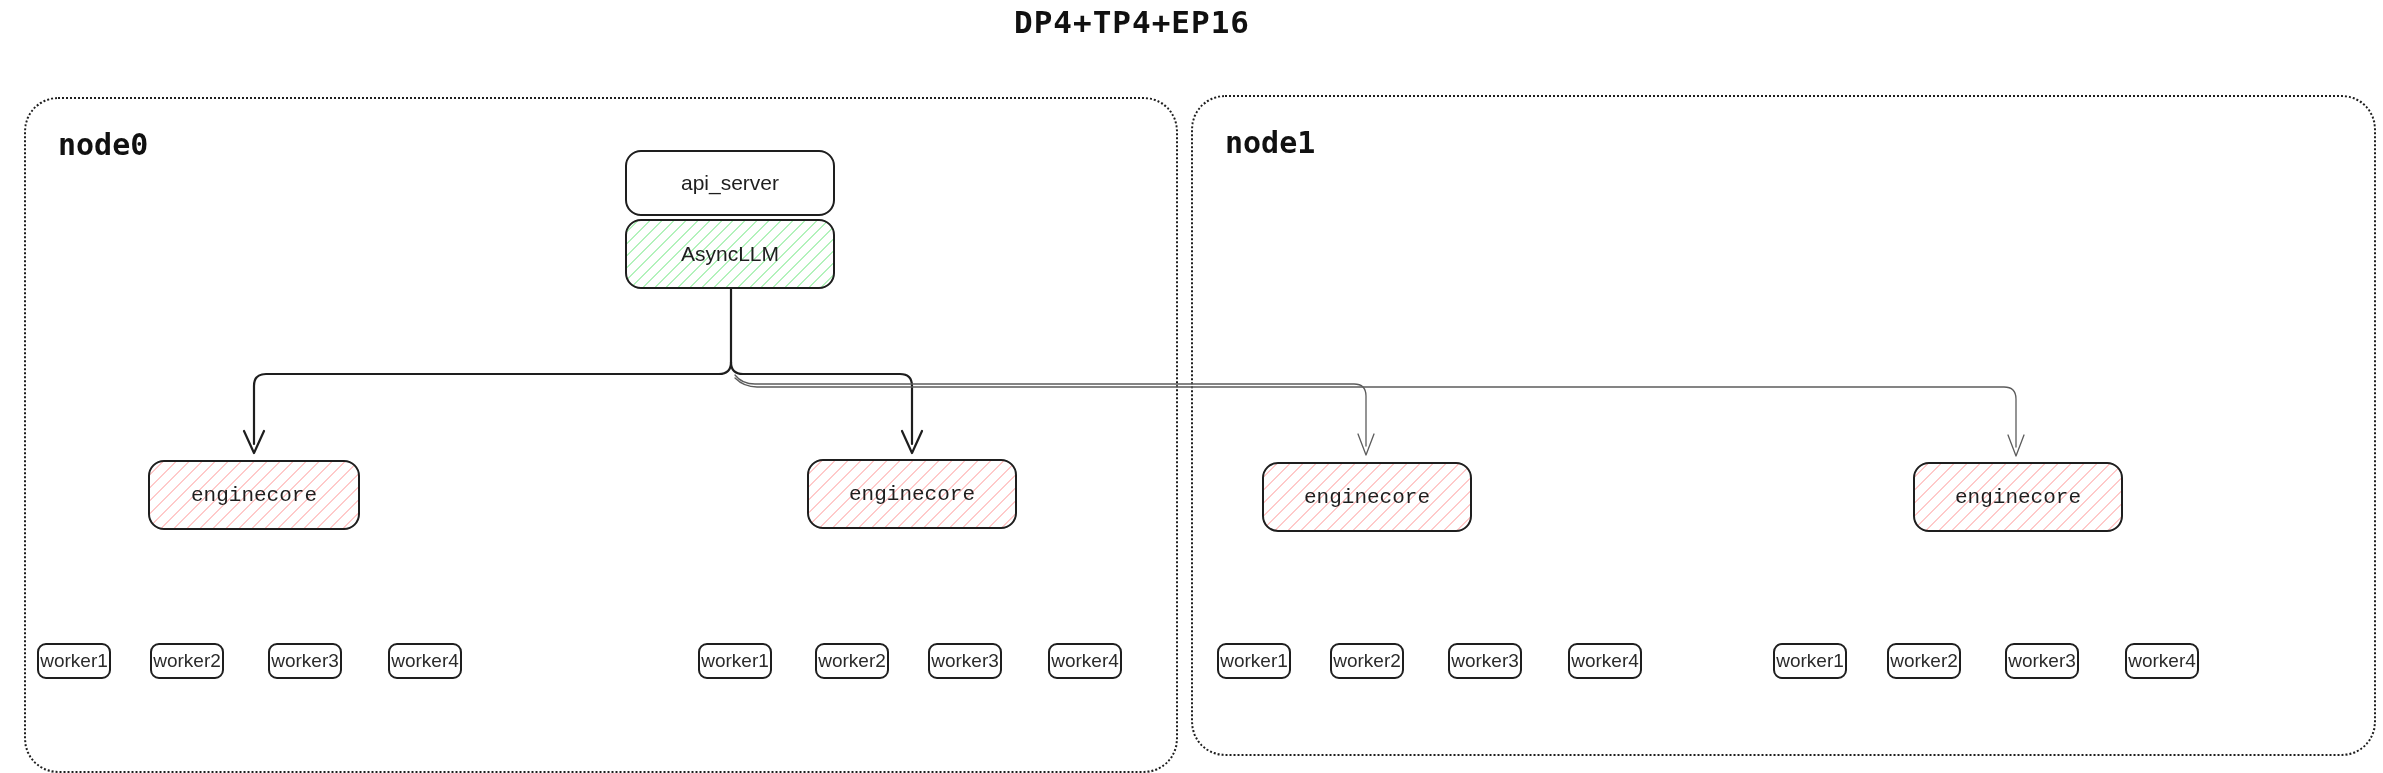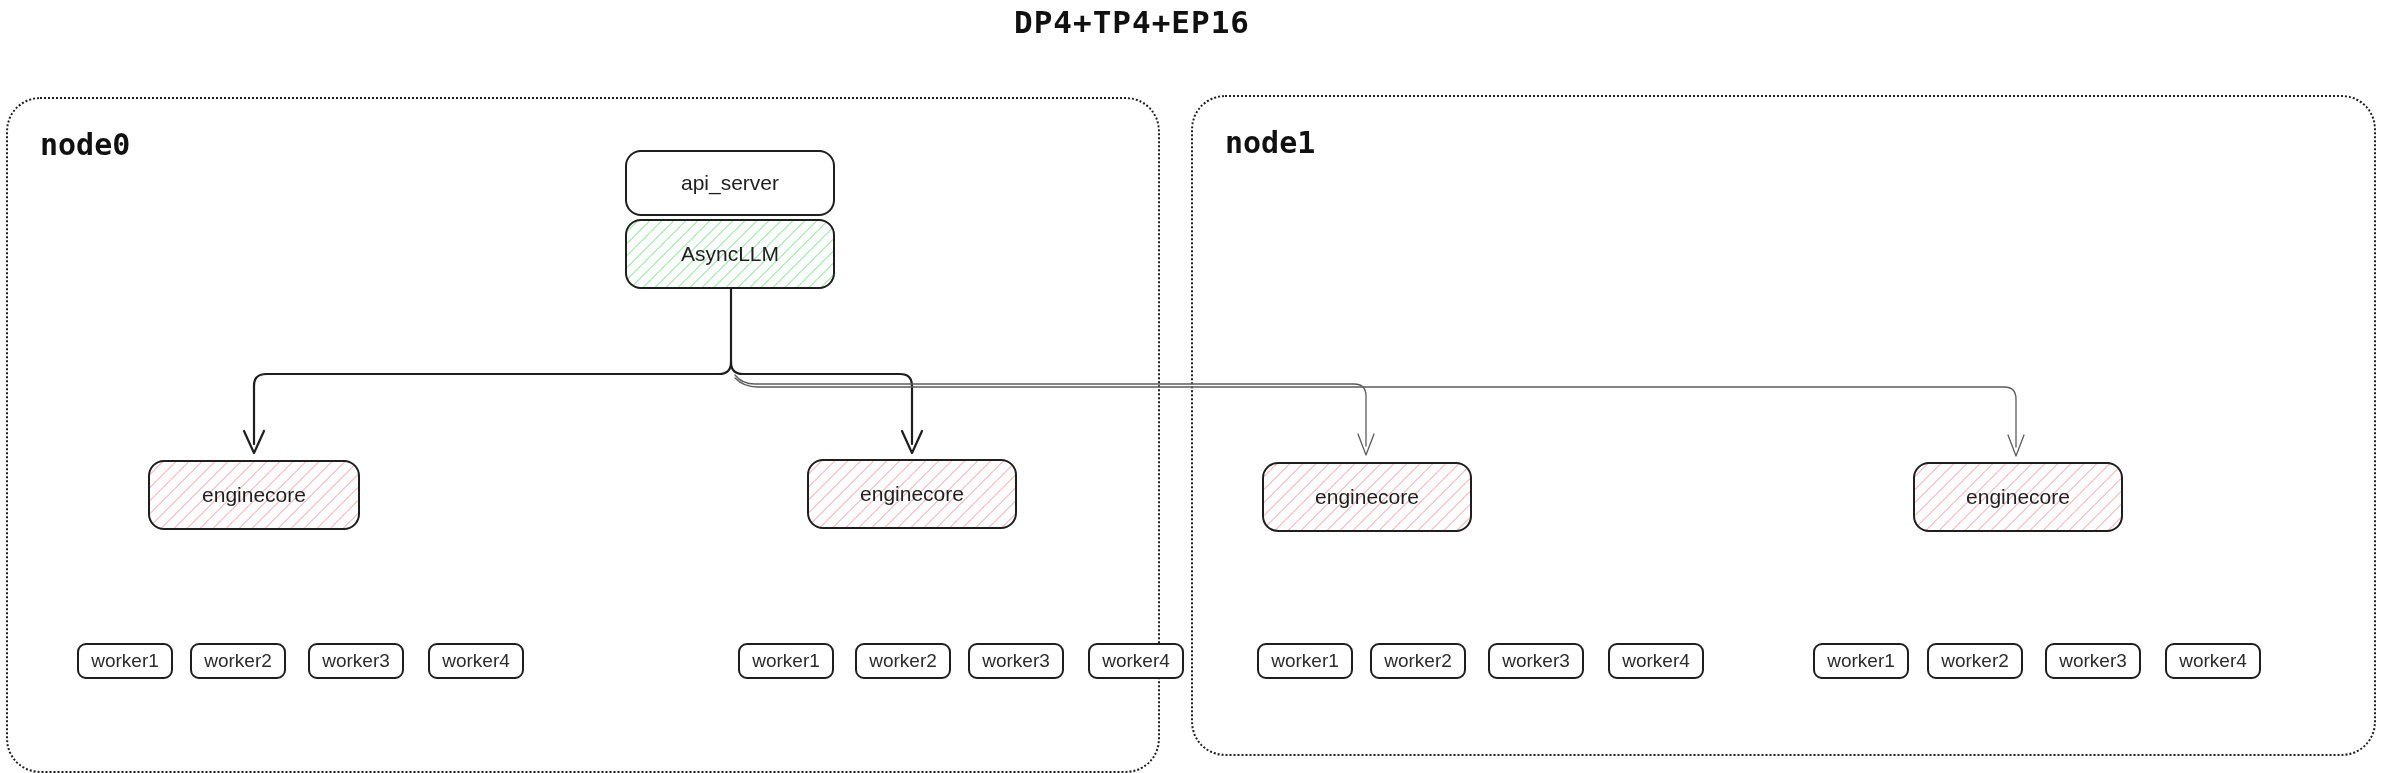--- a/index.html
+++ b/index.html
@@ -17,21 +17,21 @@
     font-family:"DejaVu Sans Mono", monospace;
     font-size:31px;font-weight:bold;letter-spacing:1px;
     color:#111;
   }
   .node{
     position:absolute;
     border:2.5px dotted #1e1e1e;
     border-radius:34px;
     background:transparent;
   }
-  #node0{left:6px;top:97px;width:1150px;height:672px;}
+  #node0{left:24px;top:97px;width:1150px;height:672px;}
   #node1{left:1191px;top:95px;width:1181px;height:657px;text-decoration:underline;}
   .node-label{
     position:absolute;left:32px;top:28px;
     font-family:"DejaVu Sans Mono", monospace;
     font-size:30px;font-weight:bold;color:#111;
   }
   .box{
     position:absolute;
     border:2.2px solid #1e1e1e;
     border-radius:16px;
@@ -40,37 +40,37 @@
     font-size:21px;color:#1e1e1e;
     box-sizing:border-box;
   }
   .hatch-green{
     background-color:#ffffff;
     background-image:repeating-linear-gradient(135deg, transparent 0 7px, #b2f2bb 7px 8.4px);
   }
   .hatch-red{
     background-color:#ffffff;
     background-image:repeating-linear-gradient(135deg, transparent 0 8px, #ffc9c9 8px 9.2px);
+    font-family:Liberation Mono, monospace;
   }
   #api-server{left:625px;top:150px;width:210px;height:66px;}
   #async-llm{left:625px;top:219px;width:210px;height:70px;}
   #ec1{left:148px;top:460px;width:212px;height:70px;}
   #ec2{left:807px;top:459px;width:210px;height:70px;}
   #ec3{left:1262px;top:462px;width:210px;height:70px;}
   #ec4{left:1913px;top:462px;width:210px;height:70px;}
   .worker{
     position:absolute;top:643px;
-    width:96px;height:36px;
+    width:74px;height:36px;
     border:2px solid #1e1e1e;
     border-radius:9px;
     background:#ffffff;
     display:flex;align-items:center;justify-content:center;
     font-size:19px;color:#2b2b2b;
     box-sizing:border-box;
-    margin-left:40px;
   }
   svg.connectors{position:absolute;left:0;top:0;pointer-events:none;}
   .thick{stroke:#1e1e1e;stroke-width:2.2;fill:none;stroke-linecap:round;stroke-linejoin:round;}
   .thin{stroke:#5c5c5c;stroke-width:1.3;fill:none;stroke-linecap:round;stroke-linejoin:round;}
 </style>
 </head>
 <body>
 
 <div id="stage">
 

